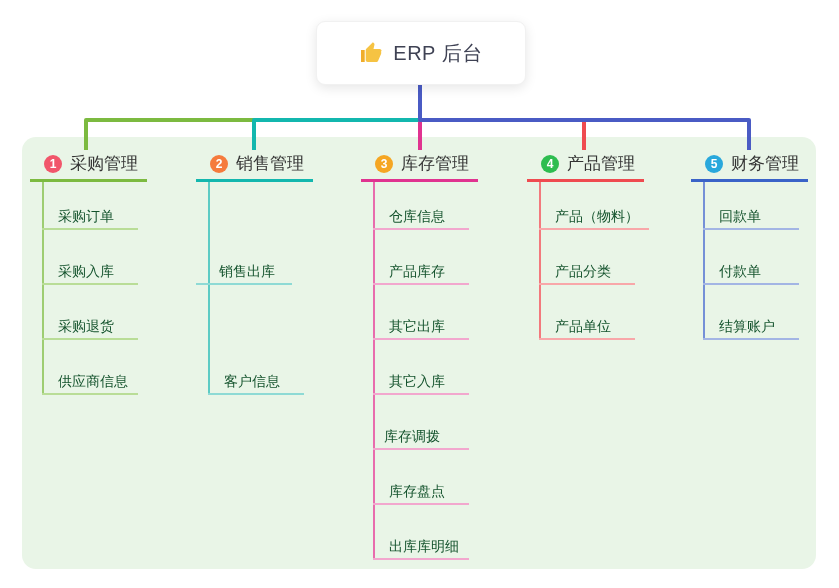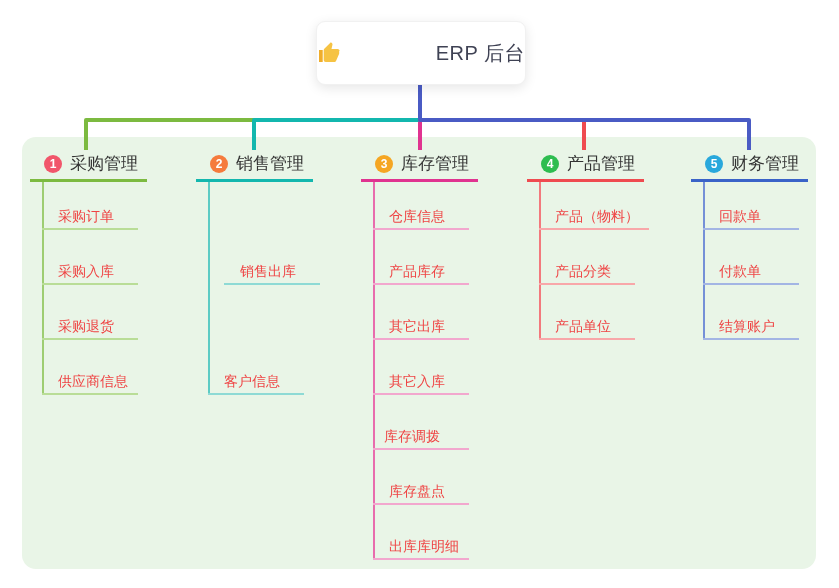--- a/index.html
+++ b/index.html
@@ -2,38 +2,38 @@
 <html><head>
 <meta charset="utf-8">
 <style>
   html,body{margin:0;padding:0;background:#ffffff;font-family:"Liberation Sans","DejaVu Sans",sans-serif;}
   .stage{position:relative;width:839px;height:588px;overflow:hidden;background:#ffffff;}
   .container{position:absolute;left:22px;top:137px;width:794px;height:432px;background:#E9F5E7;border-radius:14px;z-index:0;}
   svg.connectors{position:absolute;left:0;top:0;width:839px;height:588px;z-index:1;pointer-events:none;}
   .root-node{
     position:absolute;left:316px;top:21px;width:208px;height:62px;background:#ffffff;
     border-radius:9px;border:1px solid #f1f1f1;box-shadow:0 3px 12px rgba(0,0,0,0.10);
-    display:flex;align-items:center;justify-content:space-between;gap:10px;z-index:2;cursor:pointer;
+    display:flex;align-items:center;justify-content:center;gap:10px;z-index:2;cursor:pointer;
   }
   .root-title{font-size:20px;color:#3F4254;font-weight:500;letter-spacing:0.5px;}
   .branch-header{
     position:absolute;top:148px;width:117px;height:34px;box-sizing:border-box;
     display:flex;align-items:center;padding-left:14px;border-bottom:3px solid #999;
     z-index:2;cursor:pointer;
   }
   .badge{
     width:18px;height:18px;border-radius:50%;color:#fff;font-size:12px;font-weight:700;
     line-height:18px;text-align:center;margin-right:8px;flex:0 0 auto;
   }
   .branch-title{font-size:17px;color:#333333;font-weight:500;white-space:nowrap;}
   .branch-vline{position:absolute;width:2px;z-index:2;}
   .child{
     position:absolute;height:26px;line-height:24px;box-sizing:border-box;
     min-width:96px;padding:0 10px 0 16px;border-bottom:2px solid #ccc;
-    font-size:14px;color:#ef4444;white-space:nowrap;z-index:2;cursor:pointer;
+    font-size:14px;color:#14532d;white-space:nowrap;z-index:2;cursor:pointer;
   }
 </style>
 </head>
 <body>
 
 <div class="stage">
 
   <div class="container"></div>
 
   <svg class="connectors" viewBox="0 0 839 588" fill="none" stroke-width="4" stroke-linejoin="round">
@@ -61,21 +61,21 @@
 <div class="branch-vline" style="left: 42px; top: 182px; height: 213px; background: rgb(158, 205, 114);"></div>
     <div class="child" style="left: 42px; top: 204px; border-bottom-color: rgb(185, 221, 151);"><span>采购订单</span></div>
     <div class="child" style="left: 42px; top: 259px; border-bottom-color: rgb(185, 221, 151);"><span>采购入库</span></div>
     <div class="child" style="left: 42px; top: 314px; border-bottom-color: rgb(185, 221, 151);"><span>采购退货</span></div>
     <div class="child" style="left: 42px; top: 369px; border-bottom-color: rgb(185, 221, 151);"><span>供应商信息</span></div>
   <div class="branch-header" style="left: 196px; width: 117px; border-bottom-color: rgb(19, 183, 174);">
     <span class="badge" style="background: rgb(245, 123, 61);">2</span>
     <span class="branch-title">销售管理</span>
   </div>
 <div class="branch-vline" style="left: 208px; top: 182px; height: 213px; background: rgb(92, 203, 196);"></div>
-    <div class="child" style="left: 224px; top: 259px; border-bottom-color: rgb(142, 218, 213);"><span>销售出库</span></div>
+    <div class="child" style="left: 196px; top: 259px; border-bottom-color: rgb(142, 218, 213); text-align: center;"><span>销售出库</span></div>
     <div class="child" style="left: 208px; top: 369px; border-bottom-color: rgb(142, 218, 213);"><span>客户信息</span></div>
   <div class="branch-header" style="left: 361px; width: 117px; border-bottom-color: rgb(224, 51, 144);">
     <span class="badge" style="background: rgb(245, 166, 35);">3</span>
     <span class="branch-title">库存管理</span>
   </div>
 <div class="branch-vline" style="left: 373px; top: 182px; height: 378px; background: rgb(232, 108, 173);"></div>
     <div class="child" style="left: 373px; top: 204px; border-bottom-color: rgb(242, 167, 206);"><span>仓库信息</span></div>
     <div class="child" style="left: 373px; top: 259px; border-bottom-color: rgb(242, 167, 206);"><span>产品库存</span></div>
     <div class="child" style="left: 373px; top: 314px; border-bottom-color: rgb(242, 167, 206);"><span>其它出库</span></div>
     <div class="child" style="left: 373px; top: 369px; border-bottom-color: rgb(242, 167, 206);"><span>其它入库</span></div>

